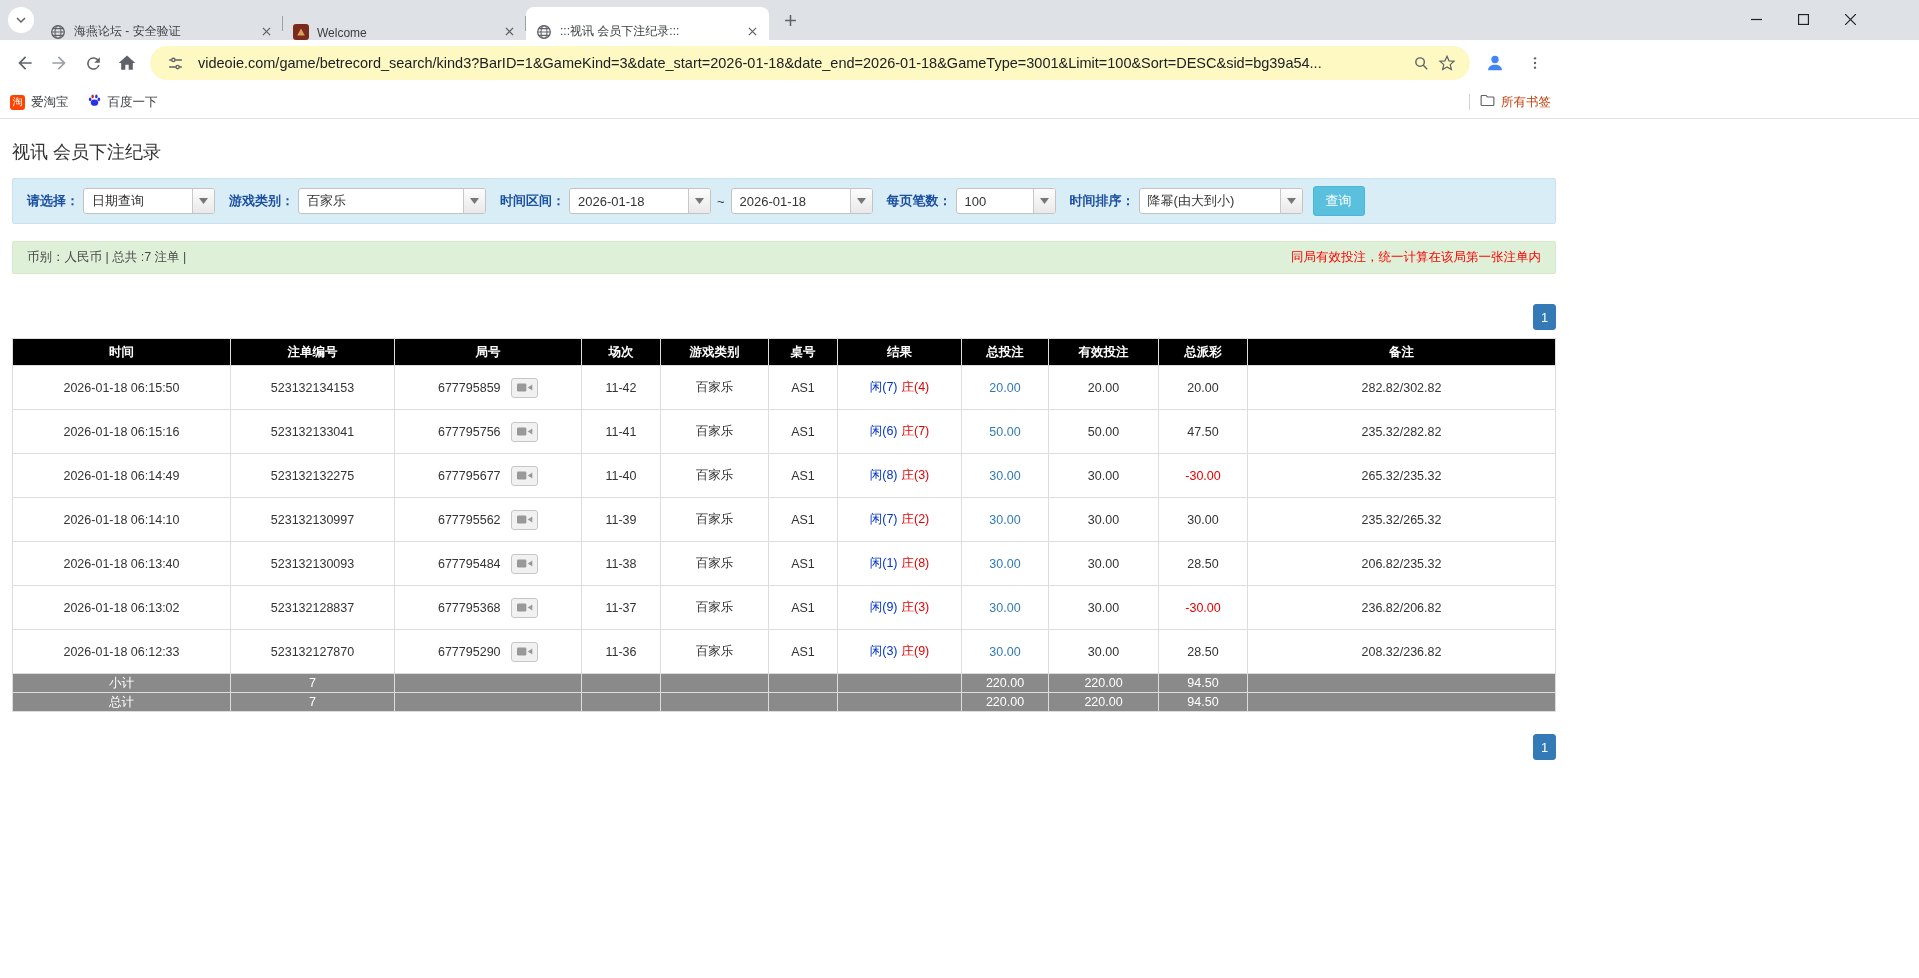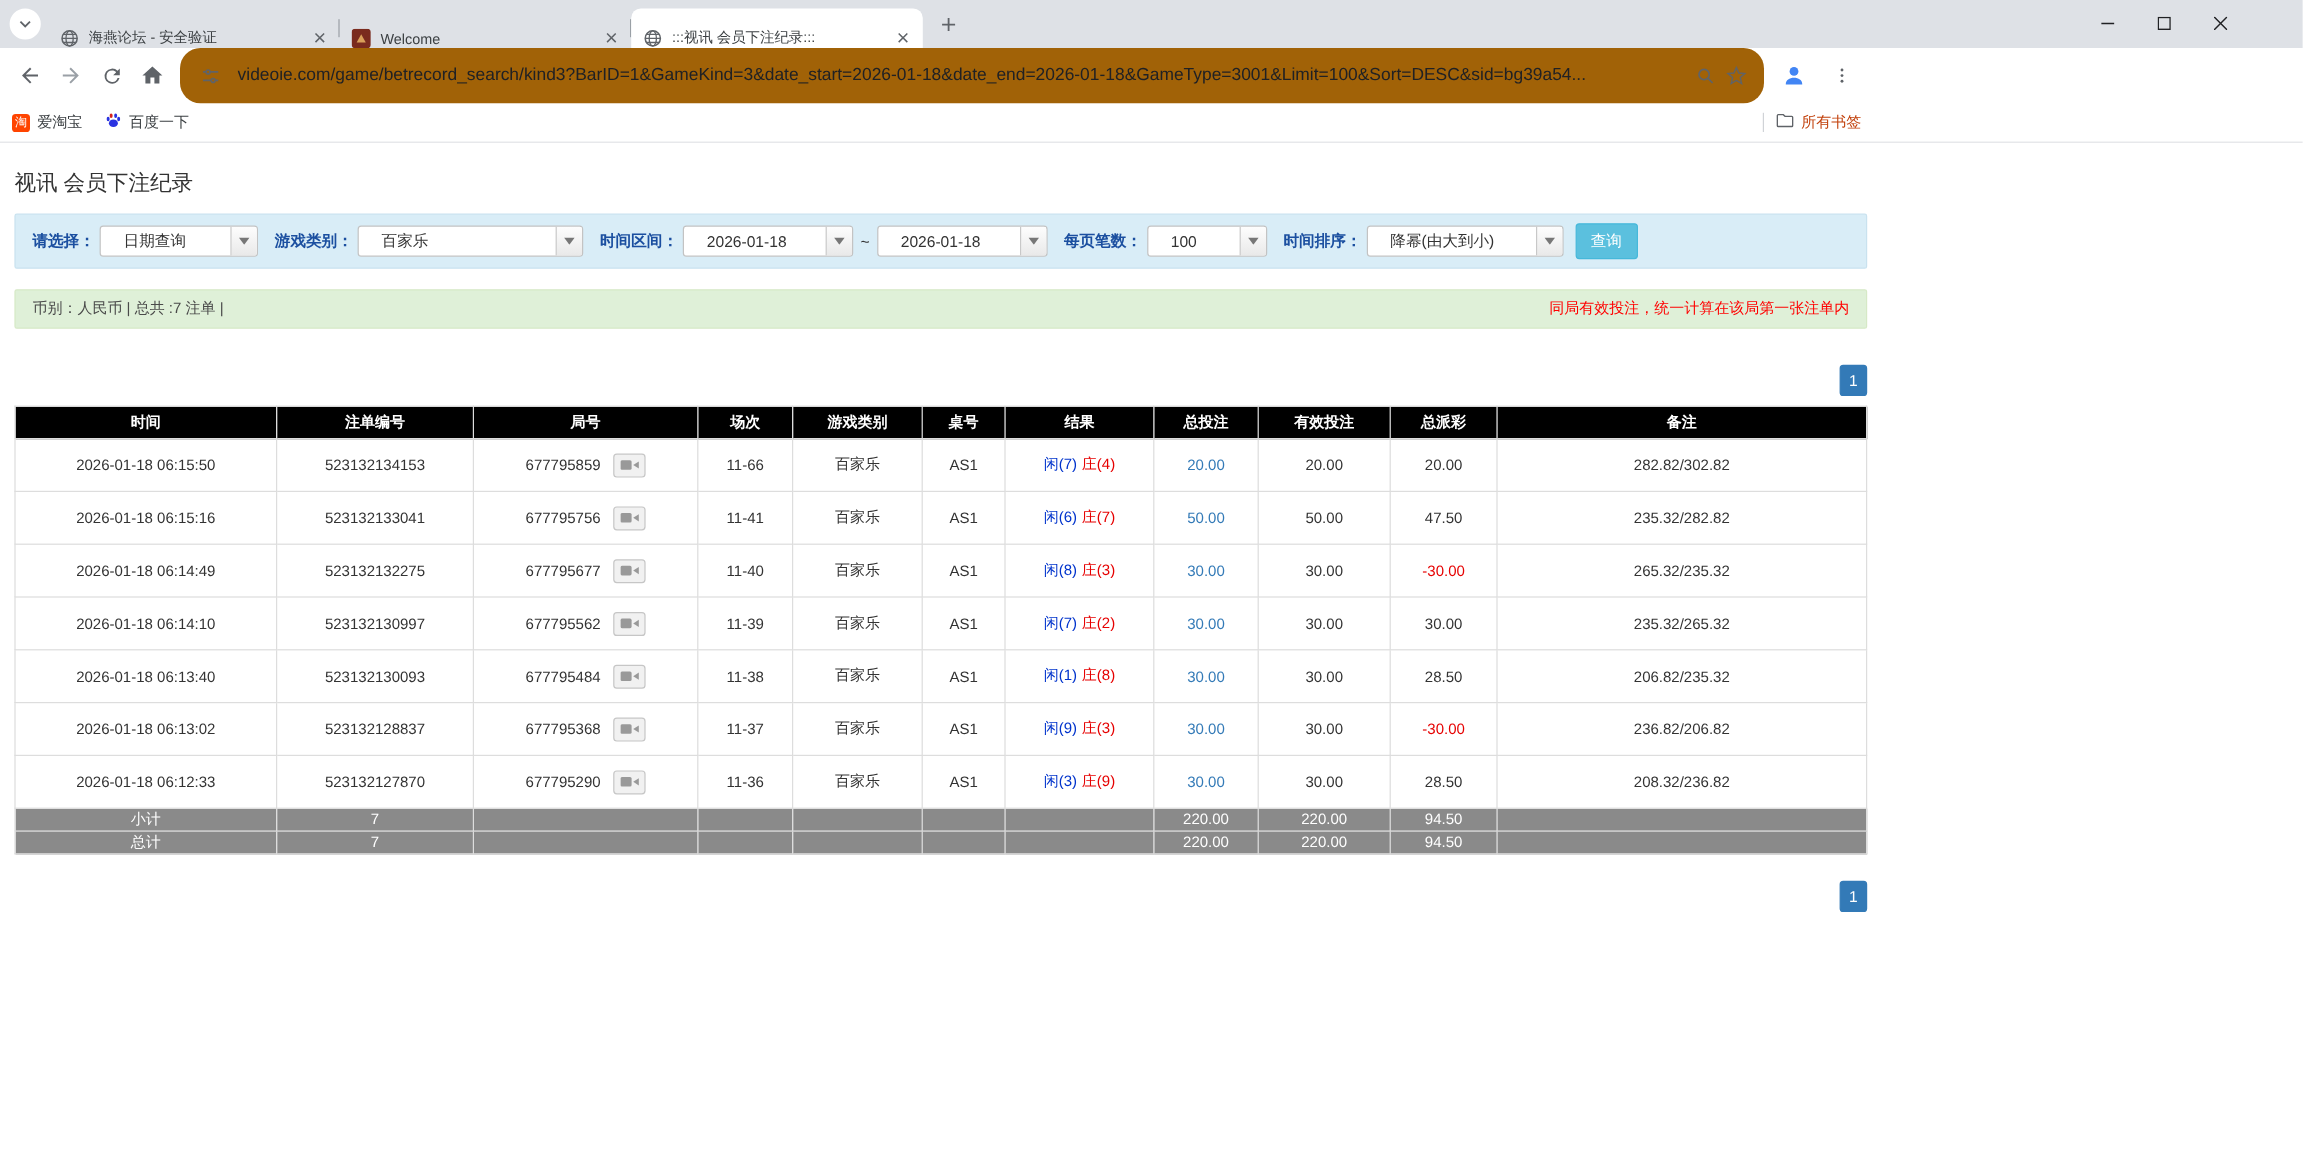--- a/index.html
+++ b/index.html
@@ -16,42 +16,42 @@
   .tab:not(.active)::after { content:""; position:absolute; right:0; top:9px; width:1px; height:15px; background:#9aa0a6; }
   .tab .favicon { width:16px; height:16px; margin-right:8px; flex:none; }
   .tab .tab-title { flex:1; white-space:nowrap; overflow:hidden; text-overflow:clip; }
   .tab .tab-close { width:17px; height:17px; border-radius:50%; display:flex; align-items:center; justify-content:center; margin-left:6px; flex:none; }
   .new-tab-btn { width:26px; height:26px; margin:0 0 7px 8px; border-radius:50%; display:flex; align-items:center; justify-content:center; flex:none; cursor:pointer; }
   .win-controls { position:absolute; right:45px; top:0; height:38px; display:flex; }
   .win-btn { width:47px; height:38px; display:flex; align-items:center; justify-content:center; cursor:pointer; }
 
   .nav-bar { height:46px; background:#fff; display:flex; align-items:center; padding:0 8px; }
   .nav-icon { width:34px; height:34px; border-radius:50%; display:flex; align-items:center; justify-content:center; flex:none; cursor:pointer; }
-  .omnibox { height:46px; width:1320px; flex:none; background:#a16207; border-radius:17px;
+  .omnibox { height:34px; width:1320px; flex:none; background:#fef9c3; border-radius:17px;
     display:flex; align-items:center; padding:0 10px 0 12px; margin-left:6px; }
   .omnibox .url-text { flex:1; font-size:14.5px; color:#202124; white-space:nowrap; overflow:hidden; margin-left:10px; }
   .box-icon { width:26px; height:26px; display:flex; align-items:center; justify-content:center; flex:none; cursor:pointer; }
   .after-box { display:flex; align-items:center; margin-left:8px; gap:6px; }
 
   .bookmarks-bar { height:33px; background:#fff; display:flex; align-items:center; padding:0 10px; border-bottom:1px solid #e1e3e6; }
   .bm-item { display:flex; align-items:center; gap:6px; font-size:12.5px; color:#3c4043; margin-right:18px; cursor:pointer; }
   .bm-ico-taobao { width:15px; height:15px; border-radius:3px; background:#ff4400; color:#fff; font-size:10px;
     display:flex; align-items:center; justify-content:center; }
   .bm-right { margin-left:auto; margin-right:358px; display:flex; align-items:center; gap:5px; font-size:12.5px; color:#c2410c; cursor:pointer;text-align:right; }
   .bm-divider { width:1px; height:16px; background:#d0d3d7; margin-right:4px; }
 
   
   .page-area { width:1568px; padding:0 12px; }
   .page-title { font-size:18px; color:#333; margin:21px 0 14px 0; font-weight:400; }
 
   .filter-bar { background:var(--filter-bg,#d9edf7); border:1px solid #c9e2ef; border-radius:2px;
     height:46px; display:flex; align-items:center; padding:0 12px; }
   .flabel { font-size:13px; font-weight:bold; color:#1b4fa0; margin:0 4px 0 14px; white-space:nowrap; }
   .flabel:first-child { margin-left:2px; }
-  .combo { display:flex; align-items:stretch; height:26px; background:#fff; border:1px solid #c3c3c3; border-radius:3px; overflow:hidden; cursor:pointer;padding-left:11px; }
+  .combo { display:flex; align-items:stretch; height:26px; background:#fff; border:1px solid #c3c3c3; border-radius:3px; overflow:hidden; cursor:pointer; }
   .combo .val { flex:1; display:flex; align-items:center; padding:0 8px; font-size:13px; color:#333; white-space:nowrap; overflow:hidden; }
   .combo .arrow { width:22px; border-left:1px solid #c8c8c8; background:linear-gradient(#fdfdfd,#e9e9e9);
     display:flex; align-items:center; justify-content:center; flex:none; }
   .w-select{width:132px} .w-game{width:188px} .w-date{width:142px} .w-per{width:100px} .w-sort{width:164px}
   .tilde { font-size:13px; color:#333; margin:0 6px; }
   .search-btn { margin-left:10px; background:var(--search-button-bg,#5bc0de); border:1px solid #46b8da; color:#fff;
     font-size:13px; padding:5px 12px; border-radius:3px; cursor:pointer; font-family:inherit; }
 
   .summary-bar { margin-top:17px; background:var(--summary-bg,#dff0d8); border:1px solid #d6e9c6; border-radius:2px;
     height:33px; display:flex; align-items:center; justify-content:space-between; padding:15px 14px; font-size:12.5px; }
@@ -357,21 +357,21 @@
     <td>523132134153</td>
     <td>
       <span class="round-num">677795859</span>
       <span class="video-btn">
         <svg width="16" height="11" viewBox="0 0 24 16">
                 <rect x="0" y="2" width="14" height="12" rx="2" fill="#999"></rect>
                 <path d="M16 8l7-4.5v9z" fill="#999"></path>
               </svg>
       </span>
     </td>
-    <td>11-66</td>
+    <td>11-42</td>
     <td>百家乐</td>
     <td>AS1</td>
     <td>
       <span class="player">闲(7)</span><span class="banker">庄(4)</span>
     </td>
     <td class="link">20.00</td>
     <td>20.00</td>
     <td>20.00</td>
     <td>282.82/302.82</td>
   </tr>

